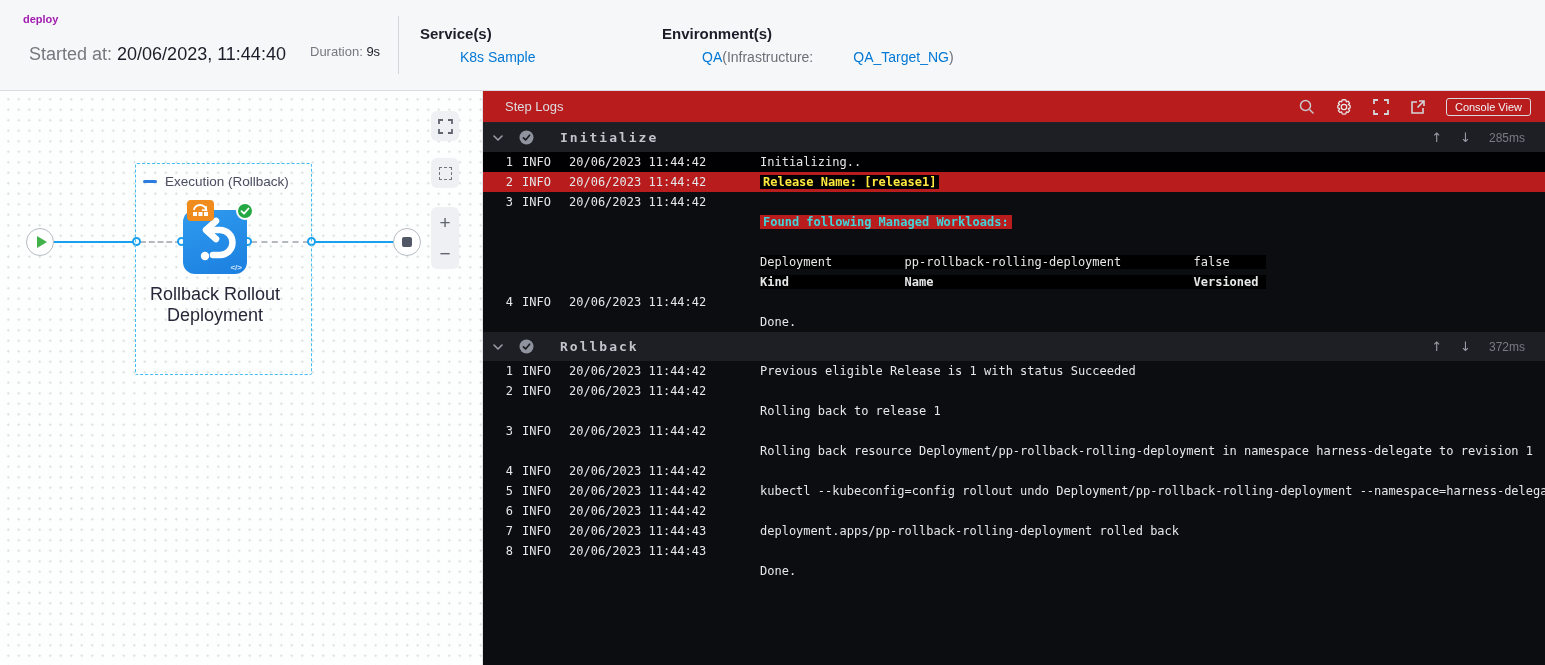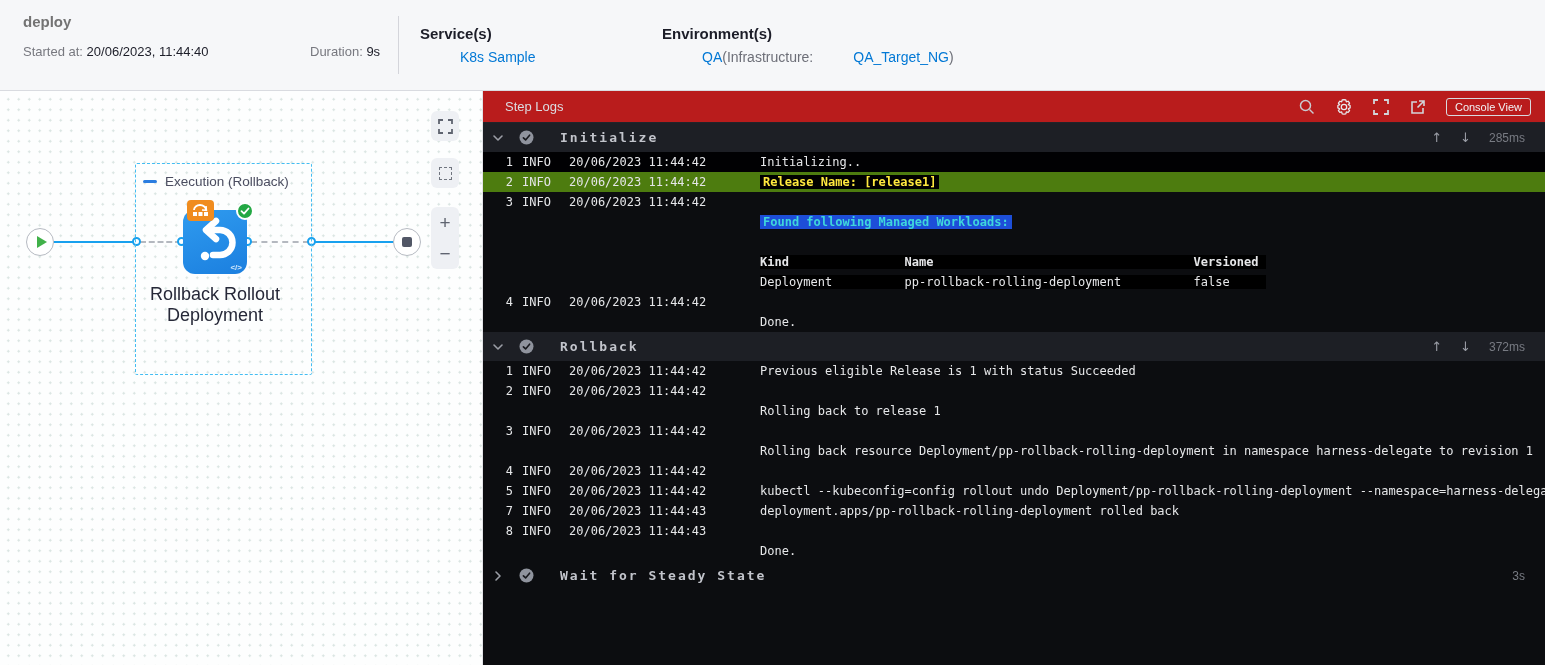--- a/index.html
+++ b/index.html
@@ -2,22 +2,22 @@
 <html><head>
 <meta charset="utf-8">
 <style>
   * { margin:0; padding:0; box-sizing:border-box; }
   html,body { width:1545px; height:665px; overflow:hidden; background:#fff;
               font-family:"Liberation Sans", sans-serif; }
 
   
   .top-header { position:absolute; left:0; top:0; width:1545px; height:91px;
                 background:#f6f7f9; border-bottom:1px solid #d9dbe0; }
-  .th-title { position:absolute; left:23px; top:13px; font-size:15px; font-weight:bold; color:#737373; }
-  .th-meta { position:absolute; left:23px; top:44px; font-size:13px; color:#77787f; }
+  .th-title { position:absolute; left:23px; top:13px; font-size:11px; font-weight:bold; color:#a21caf; }
+  .th-meta { position:absolute; left:29px; top:44px; font-size:18px; color:#77787f; }
   .th-meta b { color:#1c1d28; font-weight:normal; }
   .th-duration { position:absolute; left:310px; top:44px; font-size:13px; color:#77787f; }
   .th-duration b { color:#1c1d28; font-weight:normal; }
   .th-divider { position:absolute; left:398px; top:16px; width:1px; height:58px; background:#d4d5db; }
   .th-block { position:absolute; top:25px; }
   .th-block.svc { left:420px; } .th-block.env { left:662px; }
   .th-block .lbl { font-size:15px; font-weight:bold; color:#1c1d28; margin-bottom:7px; }
   .th-block .val { font-size:14px; }
   a.link { color:#0278d5; text-decoration:none; cursor:pointer;margin-left:40px; }
   .gray { color:#6d6f78; }
@@ -79,27 +79,27 @@
   .sec-check { margin-left:13px; display:flex; }
   .sec-title { margin-left:26px; font-size:13px; font-weight:bold; letter-spacing:2px; color:#c2c4cb; }
   .sec-spacer { flex:1; }
   .sec-arrow { color:#9a9da6; font-size:13px; margin-right:18px; cursor:pointer;
                font-family:"DejaVu Sans", sans-serif; }
   .sec-dur { color:#787b83; font-size:12px; margin-right:20px;
              font-family:"Liberation Sans", sans-serif; }
   .lrow { height:20px; line-height:20px; white-space:nowrap; font-size:12px; color:#e6e7e9;
           padding-left:0; overflow:hidden; }
   .lrow.r-black { background:#010103; }
-  .lrow.r-sel { background:#4d7c0f; }
+  .lrow.r-sel { background:#b91c1c; }
   .c-num { display:inline-block; width:30px; text-align:right; color:#e6e7e9; }
   .c-lvl { display:inline-block; width:47px; margin-left:9px; }
   .c-time { display:inline-block; width:191px; }
   .c-msg { white-space:pre; }
   .m-yellow { color:#ffe93e; font-weight:bold; background:#000; padding:0 3px; }
-  .m-cyan { color:#3fd6db; font-weight:bold; background:#1d4ed8; padding:0 3px; }
+  .m-cyan { color:#3fd6db; font-weight:bold; background:#b91c1c; padding:0 3px; }
   .m-tblhead { font-weight:bold; background:#000; }
   .m-tbl { background:#000; }
 </style>
 </head>
 <body>
 
 <div class="top-header">
   <div class="th-title">deploy</div>
   <div class="th-meta">
     <span>Started at:</span>
@@ -232,22 +232,22 @@
         <span class="sec-spacer"></span>
         <span class="sec-arrow">↑</span>
         <span class="sec-arrow">↓</span>
         <span class="sec-dur">285ms</span>
       </div>
       <div class="lrow r-black"><span class="c-num">1</span><span class="c-lvl">INFO</span><span class="c-time">20/06/2023 11:44:42</span><span class="c-msg">Initializing..</span></div>
       <div class="lrow r-sel"><span class="c-num">2</span><span class="c-lvl">INFO</span><span class="c-time">20/06/2023 11:44:42</span><span class="c-msg m-yellow">Release Name: [release1]</span></div>
       <div class="lrow"><span class="c-num">3</span><span class="c-lvl">INFO</span><span class="c-time">20/06/2023 11:44:42</span><span class="c-msg"></span></div>
       <div class="lrow"><span class="c-num"></span><span class="c-lvl"></span><span class="c-time"></span><span class="c-msg m-cyan">Found following Managed Workloads:</span></div>
       <div class="lrow"><span class="c-num"></span><span class="c-lvl"></span><span class="c-time"></span><span class="c-msg"></span></div>
+      <div class="lrow"><span class="c-num"></span><span class="c-lvl"></span><span class="c-time"></span><span class="c-msg m-tbl">Deployment          pp-rollback-rolling-deployment          false     </span></div>
       <div class="lrow"><span class="c-num"></span><span class="c-lvl"></span><span class="c-time"></span><span class="c-msg m-tblhead">Kind                Name                                    Versioned </span></div>
-      <div class="lrow"><span class="c-num"></span><span class="c-lvl"></span><span class="c-time"></span><span class="c-msg m-tbl">Deployment          pp-rollback-rolling-deployment          false     </span></div>
       <div class="lrow"><span class="c-num">4</span><span class="c-lvl">INFO</span><span class="c-time">20/06/2023 11:44:42</span><span class="c-msg"></span></div>
       <div class="lrow"><span class="c-num"></span><span class="c-lvl"></span><span class="c-time"></span><span class="c-msg">Done.</span></div>
       <div class="sec-header open">
         <span class="chev">
           <svg width="12" height="12" viewBox="0 0 12 12">
             <path d="M2 4 L6 8 L10 4" fill="none" stroke="#9b9ea6" stroke-width="1.6" stroke-linecap="round" stroke-linejoin="round"></path>
           </svg>
         </span>
         <span class="sec-check">
           <svg width="15" height="15" viewBox="0 0 15 15">
@@ -261,33 +261,18 @@
         <span class="sec-arrow">↓</span>
         <span class="sec-dur">372ms</span>
       </div>
       <div class="lrow"><span class="c-num">1</span><span class="c-lvl">INFO</span><span class="c-time">20/06/2023 11:44:42</span><span class="c-msg">Previous eligible Release is 1 with status Succeeded</span></div>
       <div class="lrow"><span class="c-num">2</span><span class="c-lvl">INFO</span><span class="c-time">20/06/2023 11:44:42</span><span class="c-msg"></span></div>
       <div class="lrow"><span class="c-num"></span><span class="c-lvl"></span><span class="c-time"></span><span class="c-msg">Rolling back to release 1</span></div>
       <div class="lrow"><span class="c-num">3</span><span class="c-lvl">INFO</span><span class="c-time">20/06/2023 11:44:42</span><span class="c-msg"></span></div>
       <div class="lrow"><span class="c-num"></span><span class="c-lvl"></span><span class="c-time"></span><span class="c-msg">Rolling back resource Deployment/pp-rollback-rolling-deployment in namespace harness-delegate to revision 1</span></div>
       <div class="lrow"><span class="c-num">4</span><span class="c-lvl">INFO</span><span class="c-time">20/06/2023 11:44:42</span><span class="c-msg"></span></div>
       <div class="lrow"><span class="c-num">5</span><span class="c-lvl">INFO</span><span class="c-time">20/06/2023 11:44:42</span><span class="c-msg">kubectl --kubeconfig=config rollout undo Deployment/pp-rollback-rolling-deployment --namespace=harness-delegate</span></div>
+      <div class="lrow"><span class="c-num">6</span><span class="c-lvl">INFO</span><span class="c-time">20/06/2023 11:44:42</span><span class="c-msg"></span></div>
       <div class="lrow"><span class="c-num">7</span><span class="c-lvl">INFO</span><span class="c-time">20/06/2023 11:44:43</span><span class="c-msg">deployment.apps/pp-rollback-rolling-deployment rolled back</span></div>
       <div class="lrow"><span class="c-num">8</span><span class="c-lvl">INFO</span><span class="c-time">20/06/2023 11:44:43</span><span class="c-msg"></span></div>
       <div class="lrow"><span class="c-num"></span><span class="c-lvl"></span><span class="c-time"></span><span class="c-msg">Done.</span></div>
-      <div class="sec-header">
-        <span class="chev">
-          <svg width="12" height="12" viewBox="0 0 12 12">
-            <path d="M4 2 L8 6 L4 10" fill="none" stroke="#9b9ea6" stroke-width="1.6" stroke-linecap="round" stroke-linejoin="round"></path>
-          </svg>
-        </span>
-        <span class="sec-check">
-          <svg width="15" height="15" viewBox="0 0 15 15">
-            <circle cx="7.5" cy="7.5" r="7" fill="#8f939d"></circle>
-            <path d="M4.4 7.8 L6.6 9.9 L10.6 5.2" fill="none" stroke="#17181d" stroke-width="1.6" stroke-linecap="round" stroke-linejoin="round"></path>
-          </svg>
-        </span>
-        <span class="sec-title">Wait for Steady State</span>
-        <span class="sec-spacer"></span>
-        <span class="sec-dur">3s</span>
-      </div>
     </div>
 </div>
 
 </body></html>

